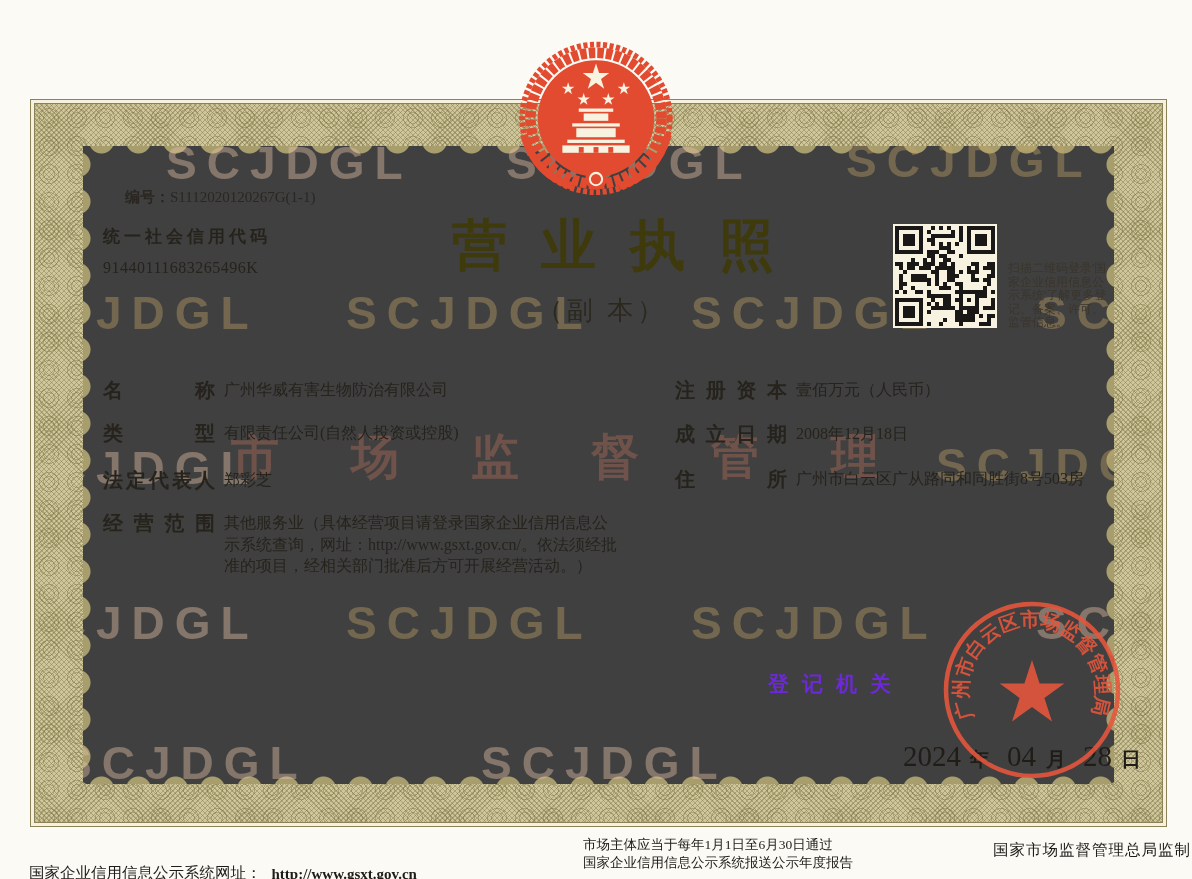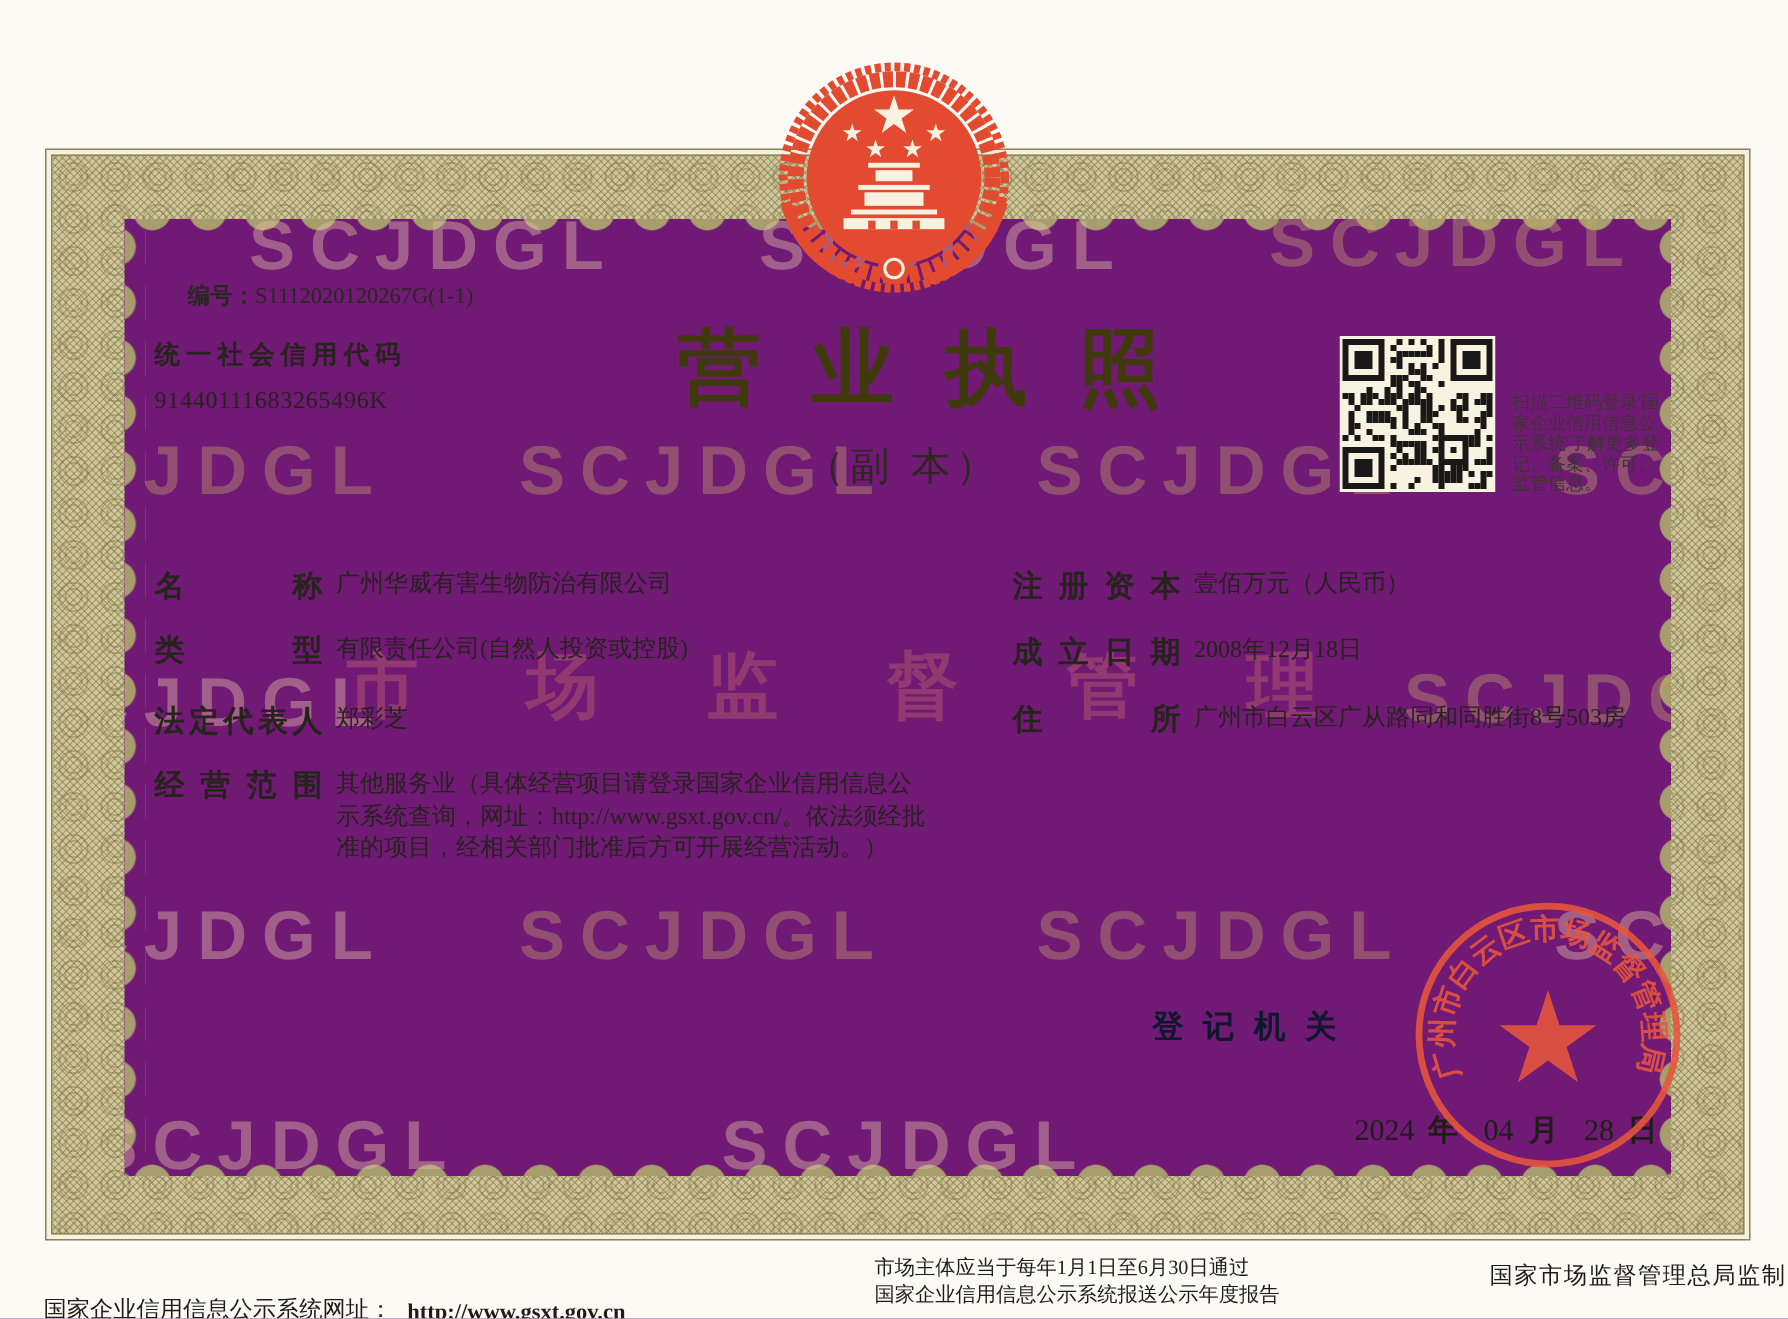--- a/index.html
+++ b/index.html
@@ -11,21 +11,21 @@
   .cert{position:absolute;left:30px;top:99px;width:1135px;height:726px;
         border:1.5px solid #8b8257;background:#f6f1df;}
   .band{position:absolute;inset:3px;border:1px solid #8b8257;
         background-color:#cfc79b;
         background-image:
           radial-gradient(circle at center, transparent 0 5px, rgba(116,108,60,.38) 5px 6px, transparent 6px 9px, rgba(116,108,60,.38) 9px 10px, transparent 10px),
           repeating-linear-gradient(45deg, rgba(116,108,60,.40) 0 1px, transparent 1px 3.5px),
           repeating-linear-gradient(-45deg, rgba(116,108,60,.40) 0 1px, transparent 1px 3.5px);
         background-size:28px 28px,auto,auto;}
   .cert-inner{position:absolute;left:52px;top:46px;right:52px;bottom:42px;
-        background:#701a75;overflow:hidden;}
+        background:#404040;overflow:hidden;}
   .sc{position:absolute;}
   .sc-t{left:0;right:0;top:0;height:14px;background-image:radial-gradient(circle at 50% -5px, #a79d6d 0 12px, transparent 13px);background-size:37px 14px;background-repeat:repeat-x;}
   .sc-b{left:0;right:0;bottom:0;height:14px;background-image:radial-gradient(circle at 50% 19px, #a79d6d 0 12px, transparent 13px);background-size:37px 14px;background-repeat:repeat-x;}
   .sc-l{top:0;bottom:0;left:0;width:14px;background-image:radial-gradient(circle at -5px 50%, #a79d6d 0 12px, transparent 13px);background-size:14px 37px;background-repeat:repeat-y;}
   .sc-r{top:0;bottom:0;right:0;width:14px;background-image:radial-gradient(circle at 19px 50%, #a79d6d 0 12px, transparent 13px);background-size:14px 37px;background-repeat:repeat-y;}
 
   
   .wm{position:absolute;font:bold 46px "Liberation Sans",sans-serif;letter-spacing:10px;white-space:nowrap;}
   .wm-g{color:rgba(201,169,107,.38);}
   .wm-p{color:rgba(228,192,168,.42);}
@@ -39,23 +39,23 @@
   .credit-label{font:bold 17px "Liberation Sans",sans-serif;letter-spacing:4px;color:#26231d;}
   .credit-value{font:16px "Liberation Serif",serif;letter-spacing:.5px;color:#26231d;}
   .title{font:bold 55px "Liberation Sans",sans-serif;letter-spacing:34px;text-indent:34px;
          color:#3e3a0c;text-align:center;white-space:nowrap;}
   .subtitle{font:26px "Liberation Serif",serif;letter-spacing:4px;color:#2b281f;text-align:center;}
   .qr-caption{font:12px "Liberation Serif",serif;line-height:13.5px;color:#3a352c;}
   .frow{display:flex;align-items:flex-start;}
   .lbl{font:bold 20px "Liberation Sans",sans-serif;color:#26231d;width:112px;flex:none;
        display:flex;justify-content:space-between;margin-right:9px;}
   .val{font:16px "Liberation Serif",serif;color:#26231d;line-height:21.5px;padding-top:2px;}
-  .registrar{font:bold 21px "Liberation Sans",sans-serif;letter-spacing:13px;color:#0f172a;white-space:nowrap;}
+  .registrar{font:bold 21px "Liberation Sans",sans-serif;letter-spacing:13px;color:#6d28d9;white-space:nowrap;}
   .daterow{display:flex;align-items:baseline;font-family:"Liberation Serif",serif;color:#201d18;}
-  .d-num{font-size:20px;}
+  .d-num{font-size:29px;}
   .d-unit{font:bold 20px "Liberation Sans",sans-serif;}
   .footer{color:#1e1c18;}
   .f-left{font:15.5px "Liberation Serif",serif;}
   .f-url{font:bold 15px "Liberation Serif",serif;margin-left:10px;position:relative;top:1px;}
   .f-mid{font:13.5px "Liberation Serif",serif;line-height:17.5px;}
   .f-right{font:15.5px "Liberation Serif",serif;letter-spacing:1px;}
   .seal-wrap{opacity:.88;}
 </style>
 </head>
 <body>

